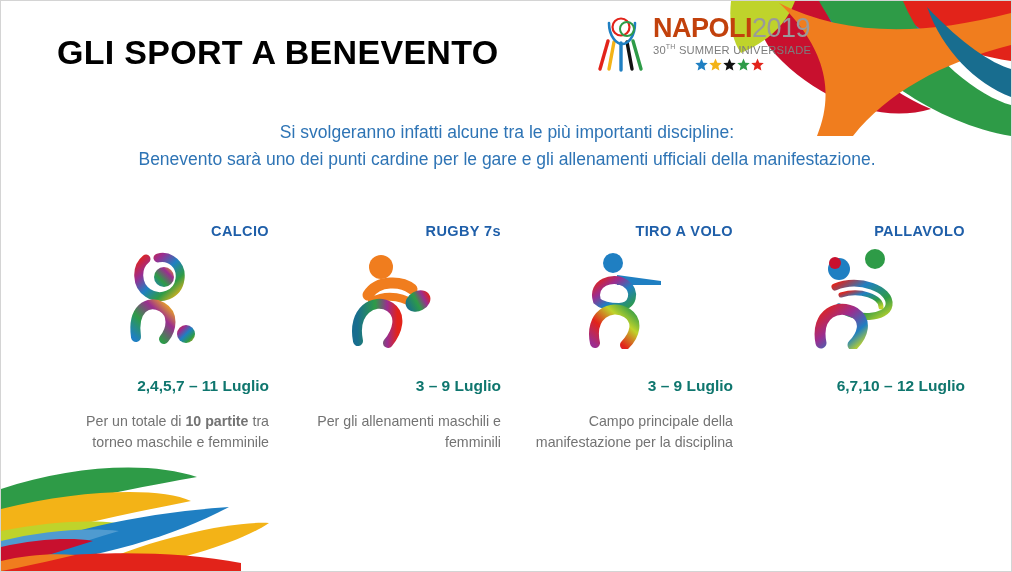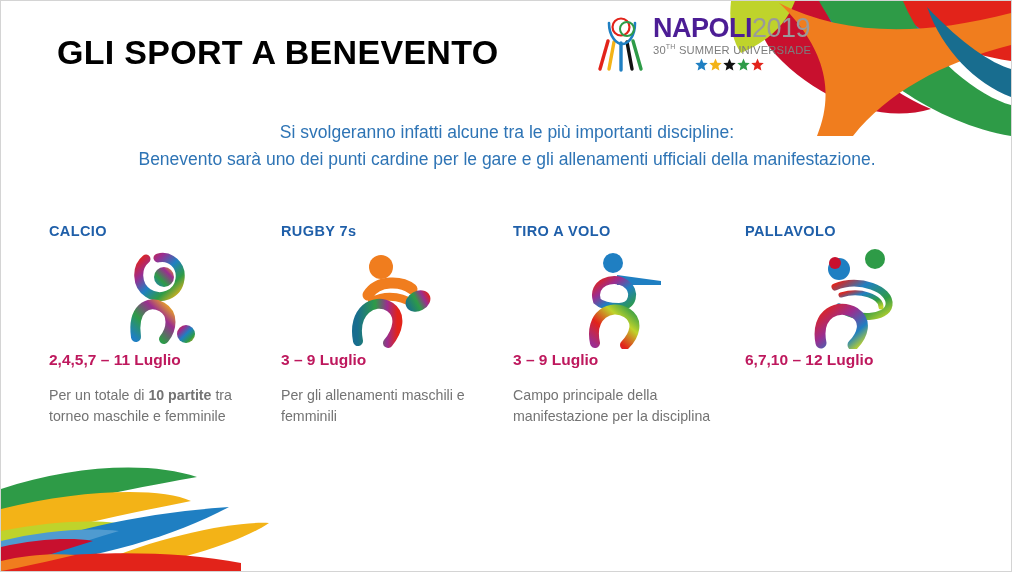--- a/index.html
+++ b/index.html
@@ -58,21 +58,21 @@
     width: 152px;
     text-align: center;
   }
   .logo-word {
     font-size: 27px;
     font-weight: bold;
     line-height: 1;
     letter-spacing: -0.5px;
     white-space: nowrap;
   }
-  .logo-word .napoli { color: #4c1d95; }
+  .logo-word .napoli { color: #c2410c; }
   .logo-word .year { color: #9a9a9a; font-weight: normal; }
   .logo-sub {
     font-size: 11.2px;
     color: #7d7d7d;
     letter-spacing: 0.2px;
     margin-top: 1px;
     white-space: nowrap;
   }
   .logo-sub sup { font-size: 7px; }
   .logo-stars {
@@ -100,41 +100,42 @@
 
   .cards {
     position: absolute;
     left: 42px;
     top: 222px;
     width: 928px;
     display: flex;
   }
   .card {
     width: 25%;
-    text-align: left;
+    text-align: right;
     box-sizing: border-box;
     padding: 0 6px;
   }
   .card-title {
     color: #1F5FA9;
     font-size: 14.5px;
     font-weight: bold;
     letter-spacing: 0.4px;
   }
   .pictogram {
     height: 104px;
     margin-top: 8px;
     display: flex;
     align-items: center;
     justify-content: center;
   }
   .card-date {
-    color: #be185d;
+    color: #0f766e;
     font-size: 15.5px;
     font-weight: bold;
+    margin-top: 26px;
   }
   .card-note {
     color: #737373;
     font-size: 14.2px;
     line-height: 1.48;
     margin-top: 16px;
   }
   .card-note b { font-weight: bold; }
 </style>
 </head>

